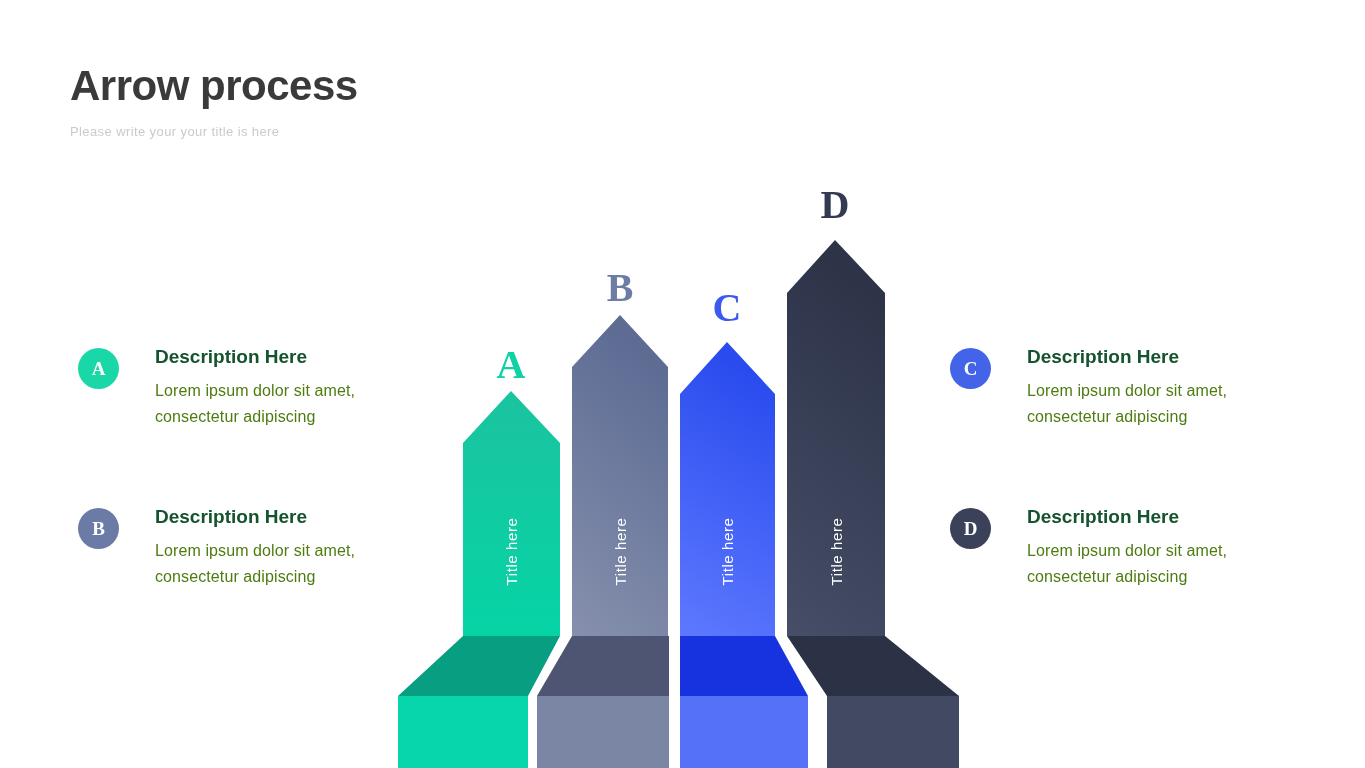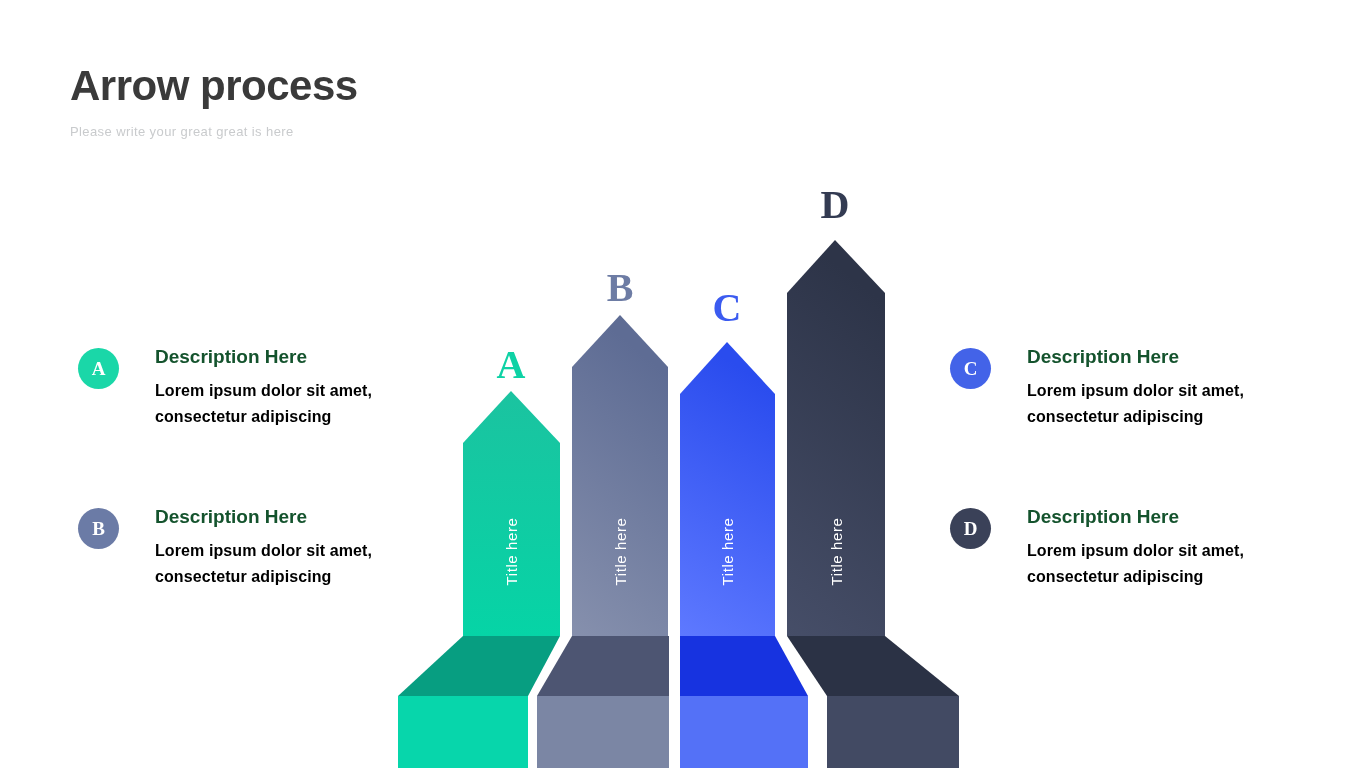--- a/index.html
+++ b/index.html
@@ -71,25 +71,24 @@
   .desc-body { margin-left: 36px; }
   .desc-title {
     font-size: 19px;
     font-weight: bold;
     color: #14532d;
     line-height: 1.25;
   }
   .desc-text {
     margin-top: 9px;
     font-size: 16px;
-    color: #000000;
+    color: #4d7c0f;
     line-height: 1.65;
     letter-spacing: 0.1px;
     width: 255px;
-    font-weight: bold;
   }
 
   
   .cap {
     position: absolute;
     font-family: "Liberation Serif", serif;
     font-size: 40px;
     font-weight: bold;
     line-height: 1;
     text-align: center;
@@ -109,21 +108,21 @@
     text-align: center;
   }
 </style>
 </head>
 <body>
 
 <div id="slide">
 
   <div class="hdr">
     <div class="hdr-title">Arrow process</div>
-    <div class="hdr-sub">Please write your great great is here</div>
+    <div class="hdr-sub">Please write your your title is here</div>
   </div>
 
   <svg id="diagram" viewBox="0 0 1365 768">
     <defs>
       <linearGradient id="gA" x1="0" y1="0" x2="1" y2="0">
         <stop offset="0" stop-color="#08d5a7"></stop>
         <stop offset="1" stop-color="#14c59f"></stop>
       </linearGradient>
       <linearGradient id="gAv" x1="0" y1="1" x2="0" y2="0">
         <stop offset="0" stop-color="#06d4a6"></stop>

